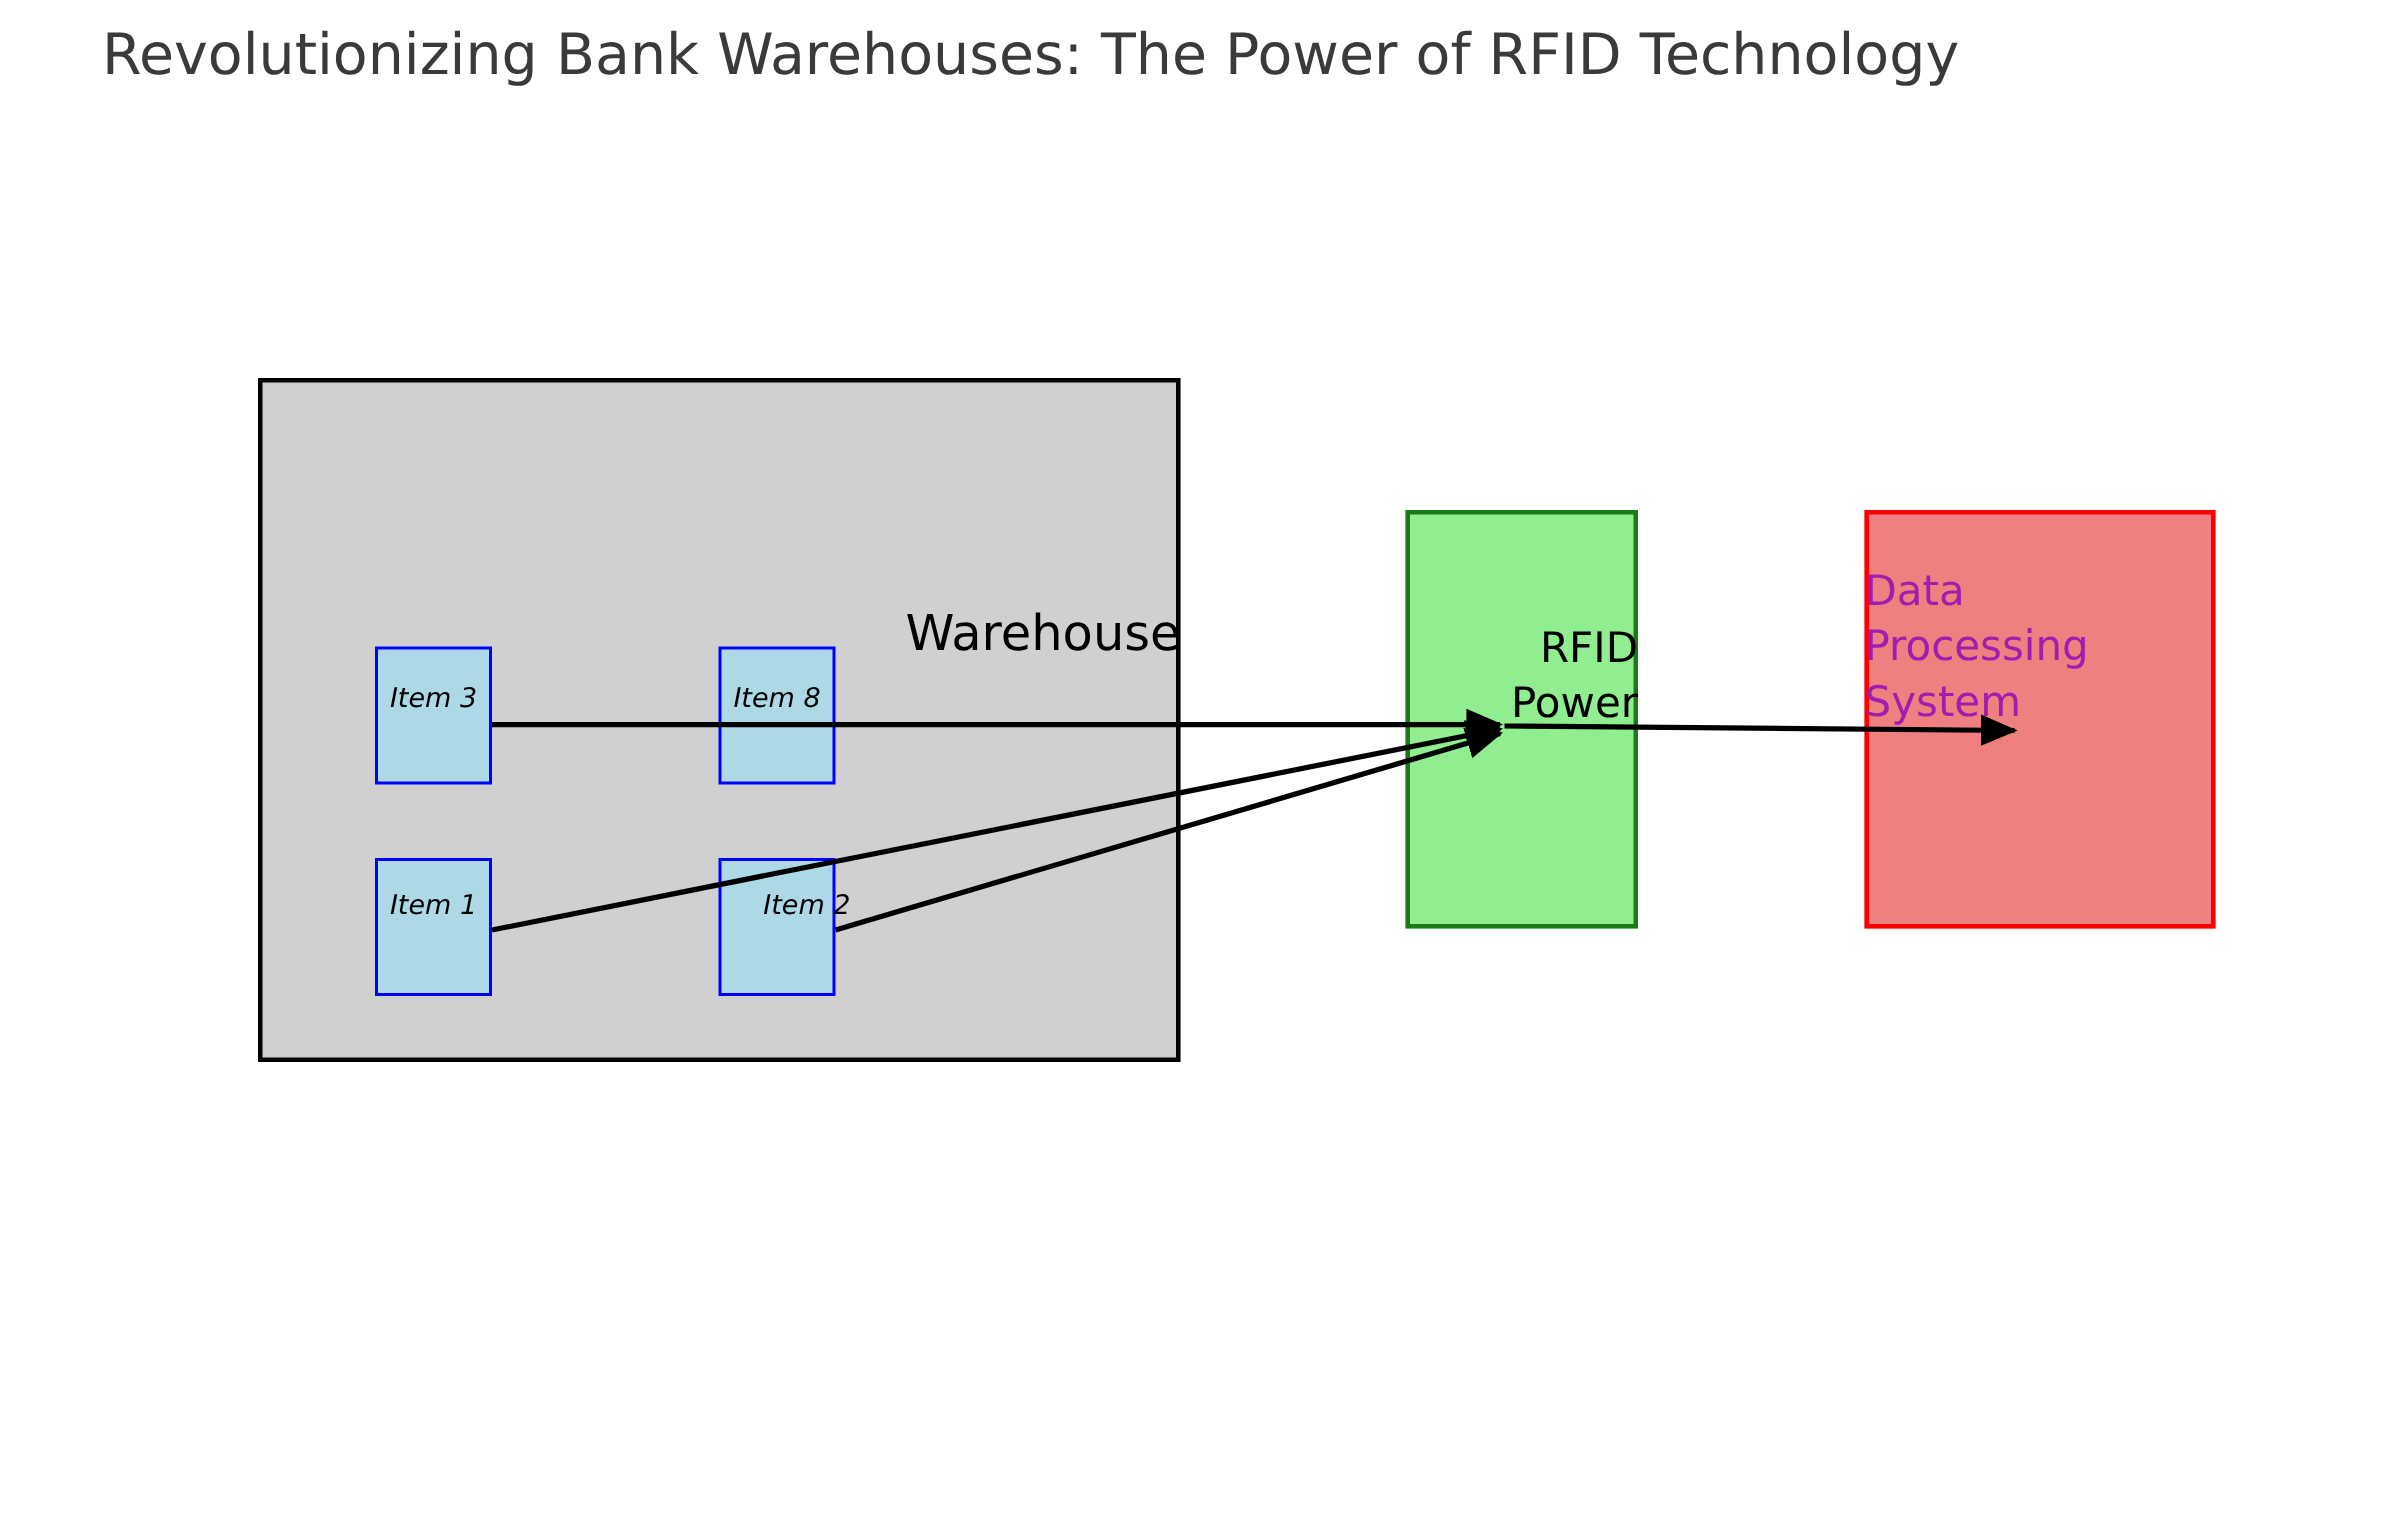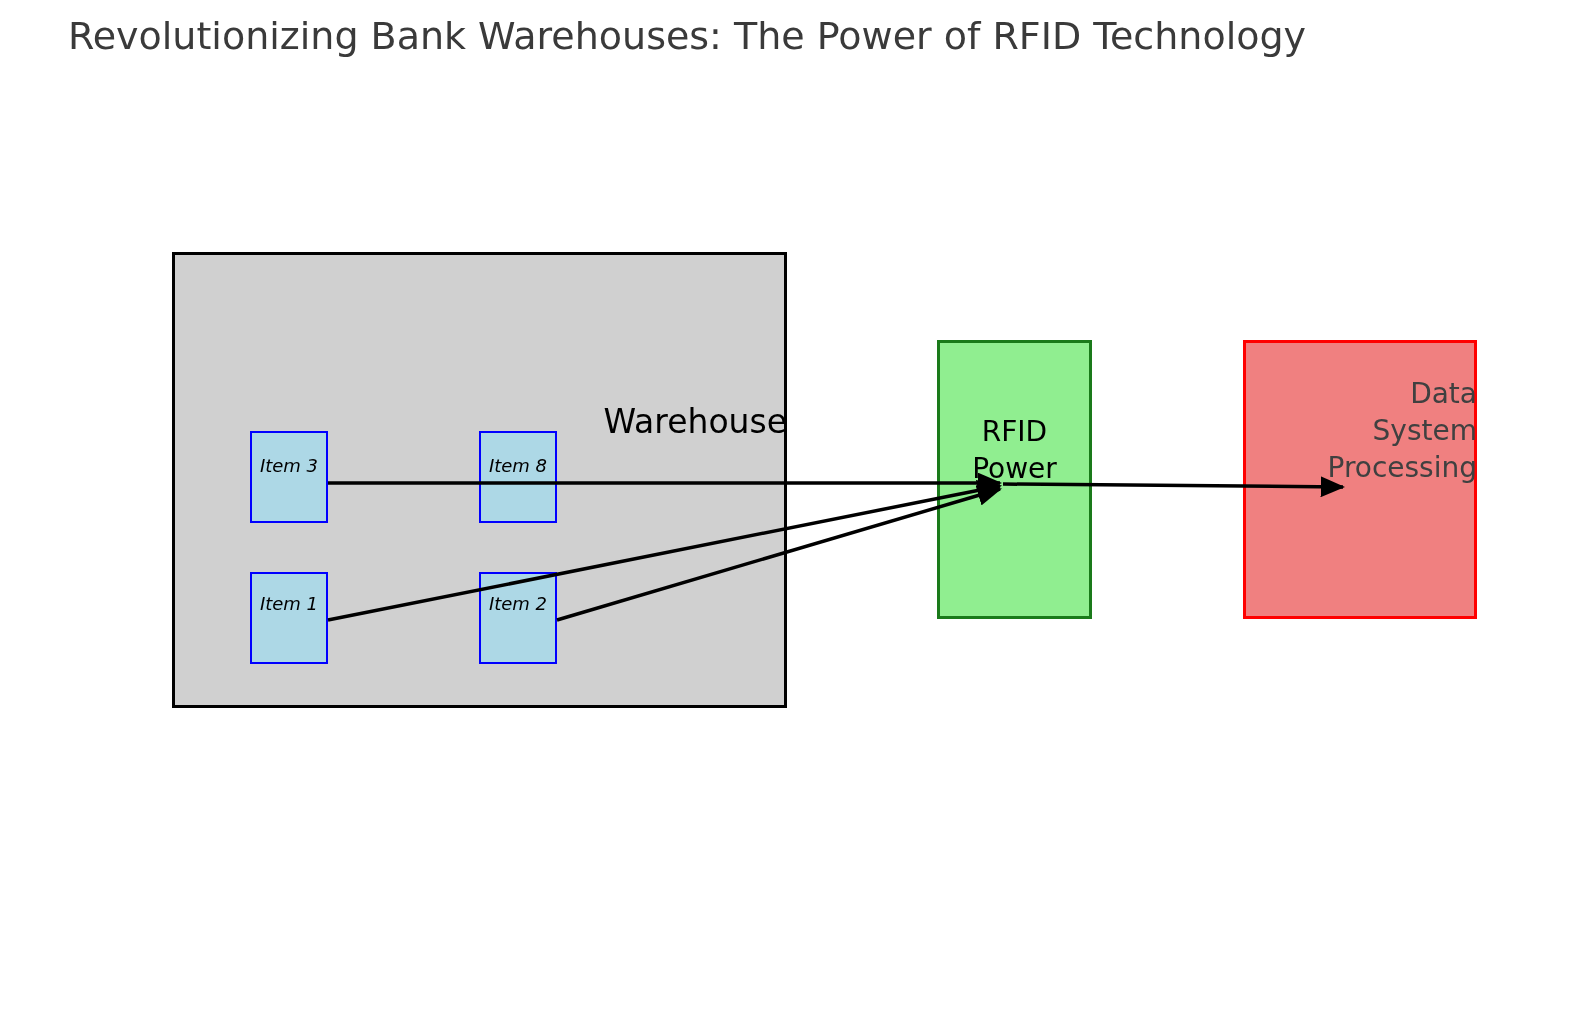--- a/index.html
+++ b/index.html
@@ -73,42 +73,42 @@
     width: 155px;
     height: 279px;
     background: #90EE90;
     border: 3px solid #1a7a1a;
   }
   #rfid-label {
     position: absolute;
     left: 937px;
     top: 413px;
     width: 155px;
-    text-align: center;
+    text-align: right;
     font-size: 28px;
     line-height: 37px;
     color: #000000;
   }
   #dps-box {
     left: 1243px;
     top: 340px;
     width: 234px;
     height: 279px;
     background: #F08080;
     border: 3px solid #FF0000;
   }
   #dps-label {
     position: absolute;
     left: 1243px;
     top: 375px;
     width: 234px;
-    text-align: right;
+    text-align: left;
     font-size: 28px;
     line-height: 37px;
-    color: #404040;
+    color: #a21caf;
   }
   #arrow-layer {
     position: absolute;
     left: 0;
     top: 0;
     width: 1589px;
     height: 1014px;
     pointer-events: none;
   }
 </style>
@@ -125,33 +125,33 @@
   <div class="item-box" style="left:250px; top:431px;"></div>
   <div class="item-label" style="left:240px; top:455px; width:98px;">Item 3</div>
 
   <div class="item-box" style="left:479px; top:431px;"></div>
   <div class="item-label" style="left:469px; top:455px; width:98px;">Item 8</div>
 
   <div class="item-box" style="left:250px; top:572px;"></div>
   <div class="item-label" style="left:240px; top:593px; width:98px;">Item 1</div>
 
   <div class="item-box" style="left:479px; top:572px;"></div>
-  <div class="item-label" style="left:469px; top:593px; width:98px;">Item 2</div>
+  <div class="item-label" style="left:469px; top:593px; width:98px;text-align:right;">Item 2</div>
 
   <div class="box" id="rfid-box"></div>
   <div id="rfid-label">
     <div>RFID</div>
     <div>Power</div>
   </div>
 
   <div class="box" id="dps-box"></div>
   <div id="dps-label">
     <div>Data</div>
+    <div>Processing</div>
     <div>System</div>
-    <div>Processing</div>
   </div>
 
   <svg id="arrow-layer" viewBox="0 0 1589 1014" width="1589" height="1014">
     <defs>
       <marker id="arrowhead" markerWidth="7" markerHeight="6" refX="6.4" refY="3" orient="auto" markerUnits="strokeWidth">
         <path d="M0,0 L7,3 L0,6 z" fill="#000000"></path>
       </marker>
     </defs>
     <line x1="328" y1="483" x2="1000" y2="483" stroke="#000000" stroke-width="3.5" marker-end="url(#arrowhead)"></line>
     <line x1="328" y1="620" x2="1000" y2="486" stroke="#000000" stroke-width="3.5" marker-end="url(#arrowhead)"></line>

